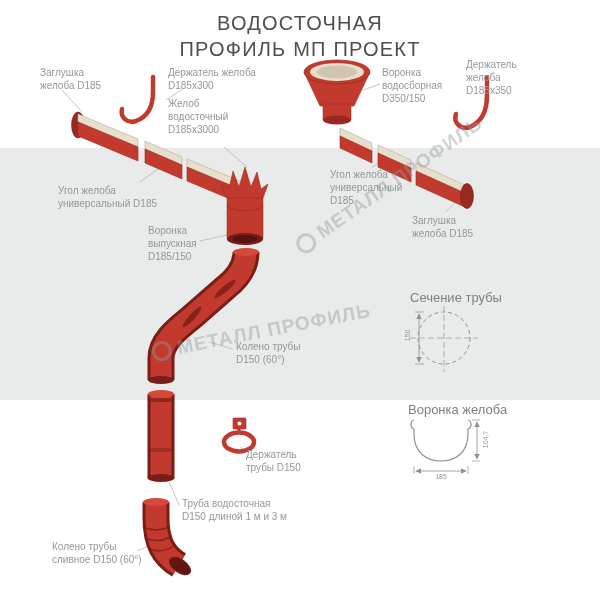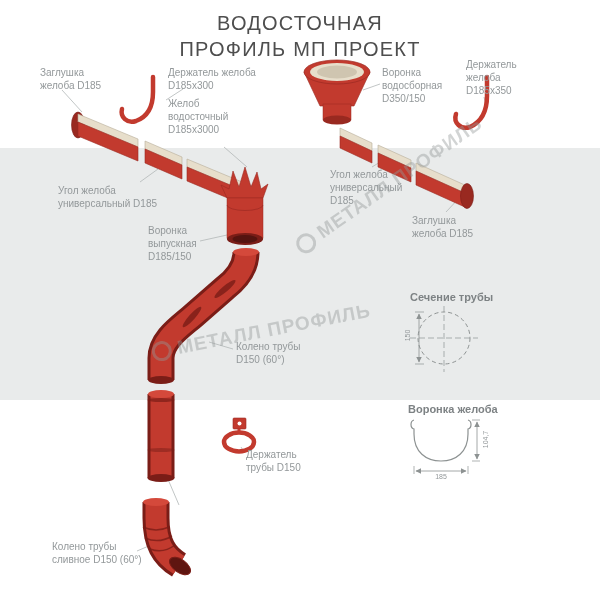--- a/index.html
+++ b/index.html
@@ -9,21 +9,21 @@
   }
   body{margin:0;background:#fff;}
   .stage{position:relative;width:600px;height:600px;background:#fff;overflow:hidden;
          font-family:"Liberation Sans",sans-serif;}
   .band{position:absolute;left:0;top:148px;width:600px;height:252px;background:var(--band);}
   svg.art{position:absolute;left:0;top:0;}
   .title{position:absolute;top:10px;left:0;right:0;text-align:center;font-size:20px;
          font-weight:normal;letter-spacing:1.2px;color:var(--title);line-height:1.3;}
   .lbl{position:absolute;font-size:10px;line-height:1.3;color:var(--label);
        white-space:pre-line;}
-  .sec{font-size:11px;color:#7d8284;font-weight:bold;}
+  .sec{font-size:13px;color:#7d8284;}
   .dim{position:absolute;font-size:7px;color:var(--label);text-align:center;}
   .rot{transform:rotate(-90deg);}
   .wm{position:absolute;display:flex;align-items:center;gap:6px;font-weight:bold;
       font-size:19px;color:rgba(148,153,153,.42);letter-spacing:1px;white-space:nowrap;
       transform-origin:left center;}
   .wm-logo{width:14px;height:14px;border:3px solid rgba(148,153,153,.42);
            border-radius:50%;display:inline-block;flex:0 0 auto;}
 </style>
 </head>
 <body>
@@ -184,20 +184,22 @@
 D185</div>
   <div class="lbl" style="left:412px;top:214px">Заглушка
 желоба D185</div>
   <div class="lbl" style="left:148px;top:224px">Воронка
 выпускная
 D185/150</div>
   <div class="lbl" style="left:236px;top:340px">Колено трубы
 D150 (60°)</div>
   <div class="lbl" style="left:246px;top:448px">Держатель
 трубы D150</div>
+  <div class="lbl" style="left:182px;top:497px">Труба водосточная
+D150 длиной 1 м и 3 м</div>
   <div class="lbl" style="left:52px;top:540px">Колено трубы
 сливное D150 (60°)</div>
 
   <div class="lbl sec" style="left:410px;top:290px">Сечение трубы</div>
   <div class="lbl sec" style="left:408px;top:402px">Воронка желоба</div>
   <div class="dim rot" style="left:392px;top:332px;width:30px">150</div>
   <div class="dim rot" style="left:470px;top:436px;width:30px">104,7</div>
   <div class="dim" style="left:427px;top:473px;width:28px">185</div>
 
 </div>

